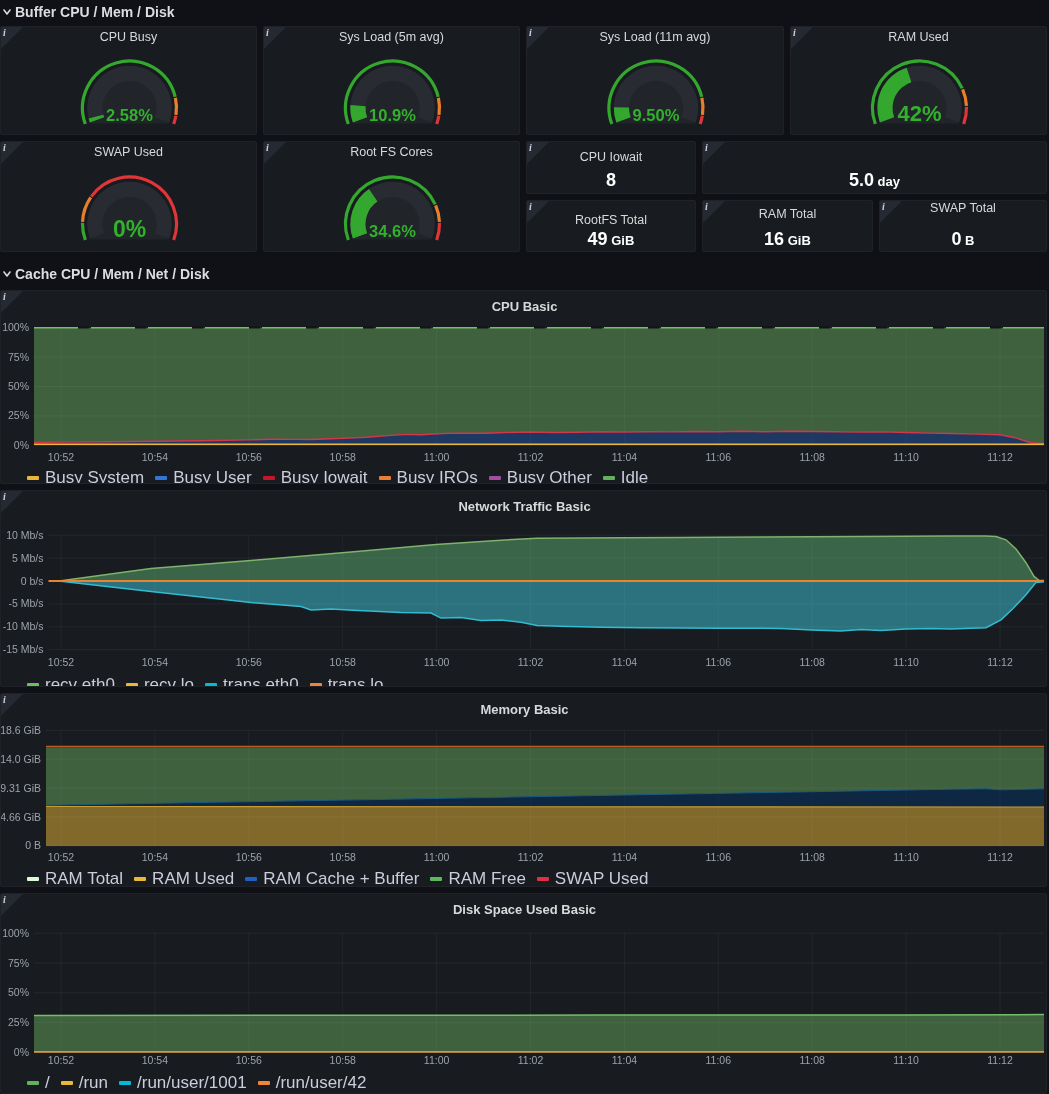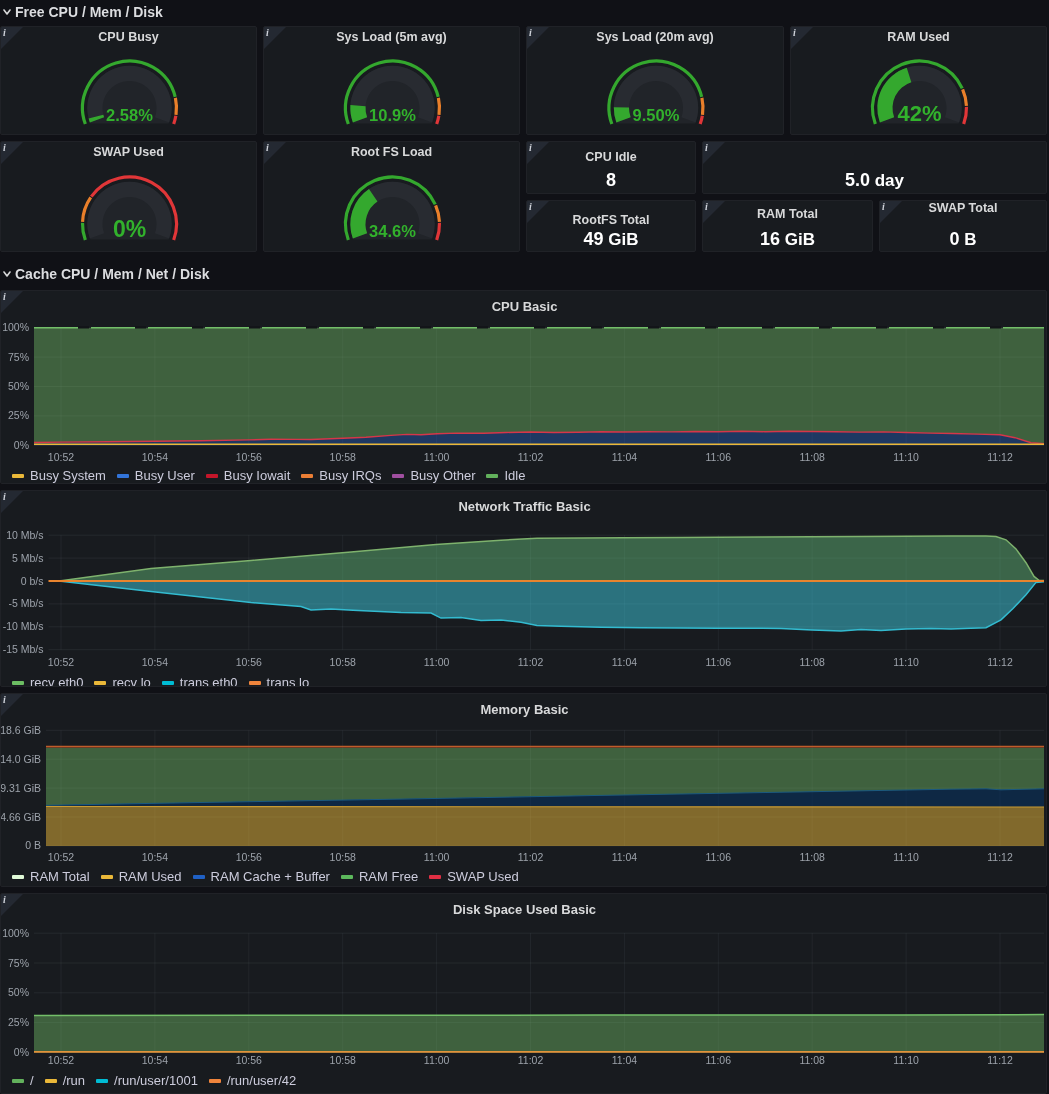--- a/index.html
+++ b/index.html
@@ -1,24 +1,24 @@
 <!DOCTYPE html>
 <html><head><meta charset="utf-8"><style>
 *{margin:0;padding:0;box-sizing:border-box}
 html,body{width:1049px;height:1094px;background:#101116;font-family:"Liberation Sans",sans-serif;overflow:hidden}
 body{position:relative}
 .panel{position:absolute;background:#181b1f;border:1px solid #202227;border-radius:2px;overflow:hidden}
 .corner{position:absolute;left:0;top:0;width:0;height:0;border-top:22px solid #242932;border-right:22px solid transparent}
 .ci{position:absolute;left:2px;top:0;font-family:"Liberation Serif",serif;font-style:italic;font-weight:700;font-size:10px;color:#ced2d9}
-.ptitle{position:absolute;left:0;right:0;text-align:center;font-size:12.5px;font-weight:700;color:#d8d9da}
+.ptitle{position:absolute;left:0;right:0;text-align:center;font-size:12.5px;font-weight:400;color:#d8d9da}
 .statval{position:absolute;left:0;right:0;top:28px;text-align:center;font-size:18px;font-weight:700;color:#ffffff}
-.unit{font-size:17px}
+.unit{font-size:13px}
 .axlab{font-size:10.5px;fill:#9da3ab}
 .ctitle{font-size:13px;font-weight:700;fill:#d8d9da}
-.legend{position:absolute;left:11px;display:flex;gap:11px;align-items:center;font-size:13px;color:#ccccdc;white-space:nowrap}
+.legend{position:absolute;left:26px;display:flex;gap:11px;align-items:center;font-size:17px;color:#ccccdc;white-space:nowrap}
 .li{display:flex;align-items:center}
 .sw{display:inline-block;width:12px;height:4px;border-radius:1px;margin-right:6px}
 .rowhdr{position:absolute;display:flex;align-items:center;height:22px;font-size:14px;font-weight:700;color:#dcdde0}
 </style></head>
 <body>
 <div class="panel" style="left:0px;top:290px;width:1047px;height:194px">
     <div class="corner"></div>
     <div class="ci">i</div>
     <svg width="1047" height="194" style="position:absolute;left:0;top:0">
       <line x1="33" y1="36.7" x2="1043" y2="36.7" stroke="rgba(210,220,235,0.07)" stroke-width="1"></line>
@@ -252,21 +252,21 @@
       <path d="M 88.84 95.43 A 42.2 42.2 0 0 1 86.40 78.07 L 101.57 79.13 A 27.0 27.0 0 0 0 103.13 90.23 Z" fill="#34a82e"></path>
       <path d="M 84.33 97.07 A 47.0 47.0 0 1 1 174.18 69.95" fill="none" stroke="#34a82e" stroke-width="3.2"></path>
       <path d="M 174.40 70.91 A 47.0 47.0 0 0 1 175.00 87.87" fill="none" stroke="#e97f2a" stroke-width="3.2"></path>
       <path d="M 174.84 88.84 A 47.0 47.0 0 0 1 172.67 97.07" fill="none" stroke="#e03638" stroke-width="3.2"></path>
       <text x="128.5" y="93.5" text-anchor="middle" font-size="16.5" font-weight="700" fill="#32b22c">10.9%</text>
     </svg>
   </div>
 <div class="panel" style="left:526px;top:26px;width:258px;height:109px">
     <div class="corner"></div>
     <div class="ci">i</div>
-    <div class="ptitle" style="top:3px">Sys Load (20m avg)</div>
+    <div class="ptitle" style="top:3px">Sys Load (11m avg)</div>
     <svg width="258" height="109" style="position:absolute;left:0;top:0">
       <clipPath id="c140063421770240">
         <rect x="0" y="0" width="258" height="96.4"></rect>
       </clipPath>
       <circle cx="129.0" cy="81" r="42.2" fill="#212429" clip-path="url(#c140063421770240)"></circle>
       <path d="M 89.34 95.43 A 42.2 42.2 0 1 1 168.66 95.43 L 154.37 90.23 A 27.0 27.0 0 1 0 103.63 90.23 Z" fill="#282b31"></path>
       <path d="M 89.34 95.43 A 42.2 42.2 0 0 1 86.81 80.34 L 102.00 80.58 A 27.0 27.0 0 0 0 103.63 90.23 Z" fill="#34a82e"></path>
       <path d="M 84.83 97.07 A 47.0 47.0 0 1 1 174.68 69.95" fill="none" stroke="#34a82e" stroke-width="3.2"></path>
       <path d="M 174.90 70.91 A 47.0 47.0 0 0 1 175.50 87.87" fill="none" stroke="#e97f2a" stroke-width="3.2"></path>
       <path d="M 175.34 88.84 A 47.0 47.0 0 0 1 173.17 97.07" fill="none" stroke="#e03638" stroke-width="3.2"></path>
@@ -302,38 +302,38 @@
       <path d="M 88.84 96.43 A 42.2 42.2 0 1 1 168.16 96.43 L 153.87 91.23 A 27.0 27.0 0 1 0 103.13 91.23 Z" fill="#282b31"></path>
       <path d="M 84.33 98.07 A 47.0 47.0 0 0 1 81.51 80.85" fill="none" stroke="#34a82e" stroke-width="3.2"></path>
       <path d="M 81.55 79.87 A 47.0 47.0 0 0 1 89.72 55.45" fill="none" stroke="#e97f2a" stroke-width="3.2"></path>
       <path d="M 90.28 54.64 A 47.0 47.0 0 0 1 172.67 98.07" fill="none" stroke="#e03638" stroke-width="3.2"></path>
       <text x="128.5" y="94.5" text-anchor="middle" font-size="23" font-weight="700" fill="#32b22c">0%</text>
     </svg>
   </div>
 <div class="panel" style="left:263px;top:141px;width:257px;height:111px">
     <div class="corner"></div>
     <div class="ci">i</div>
-    <div class="ptitle" style="top:3px">Root FS Load</div>
+    <div class="ptitle" style="top:3px">Root FS Cores</div>
     <svg width="257" height="111" style="position:absolute;left:0;top:0">
       <clipPath id="c140063421773168">
         <rect x="0" y="0" width="257" height="97.4"></rect>
       </clipPath>
       <circle cx="128.5" cy="82" r="42.2" fill="#212429" clip-path="url(#c140063421773168)"></circle>
       <path d="M 88.84 96.43 A 42.2 42.2 0 1 1 168.16 96.43 L 153.87 91.23 A 27.0 27.0 0 1 0 103.13 91.23 Z" fill="#282b31"></path>
       <path d="M 88.84 96.43 A 42.2 42.2 0 0 1 104.98 46.97 L 113.45 59.58 A 27.0 27.0 0 0 0 103.13 91.23 Z" fill="#34a82e"></path>
       <path d="M 84.33 98.07 A 47.0 47.0 0 0 1 171.23 62.43" fill="none" stroke="#34a82e" stroke-width="3.2"></path>
       <path d="M 171.63 63.33 A 47.0 47.0 0 0 1 175.45 79.87" fill="none" stroke="#e97f2a" stroke-width="3.2"></path>
       <path d="M 175.49 80.85 A 47.0 47.0 0 0 1 172.67 98.07" fill="none" stroke="#e03638" stroke-width="3.2"></path>
       <text x="128.5" y="94.5" text-anchor="middle" font-size="16.5" font-weight="700" fill="#32b22c">34.6%</text>
     </svg>
   </div>
 <div class="panel" style="left:526px;top:141px;width:170px;height:53px">
     <div class="corner"></div>
     <div class="ci">i</div>
-    <div class="ptitle" style="top:8px">CPU Idle</div>
+    <div class="ptitle" style="top:8px">CPU Iowait</div>
     <div class="statval">8</div>
   </div>
 <div class="panel" style="left:702px;top:141px;width:345px;height:53px">
     <div class="corner"></div>
     <div class="ci">i</div>
     <div class="statval">5.0<span class="unit">&nbsp;day</span></div>
   </div>
 <div class="panel" style="left:526px;top:200px;width:170px;height:52px">
     <div class="corner"></div>
     <div class="ci">i</div>
@@ -349,20 +349,20 @@
 <div class="panel" style="left:879px;top:200px;width:168px;height:52px">
     <div class="corner"></div>
     <div class="ci">i</div>
     <div class="ptitle" style="top:0">SWAP Total</div>
     <div class="statval">0<span class="unit">&nbsp;B</span></div>
   </div>
 <div class="rowhdr" style="left:0;top:1px">
     <svg width="14" height="14" viewBox="0 0 14 14" style="margin-right:1px">
       <polyline points="4,5 7,9 10,5" fill="none" stroke="#d8d9da" stroke-width="1.6" stroke-linecap="round" stroke-linejoin="round"></polyline>
     </svg>
-    <span>Free CPU / Mem / Disk</span>
+    <span>Buffer CPU / Mem / Disk</span>
   </div>
 <div class="rowhdr" style="left:0;top:263px">
     <svg width="14" height="14" viewBox="0 0 14 14" style="margin-right:1px">
       <polyline points="4,5 7,9 10,5" fill="none" stroke="#d8d9da" stroke-width="1.6" stroke-linecap="round" stroke-linejoin="round"></polyline>
     </svg>
     <span>Cache CPU / Mem / Net / Disk</span>
   </div>
 
 </body></html>

